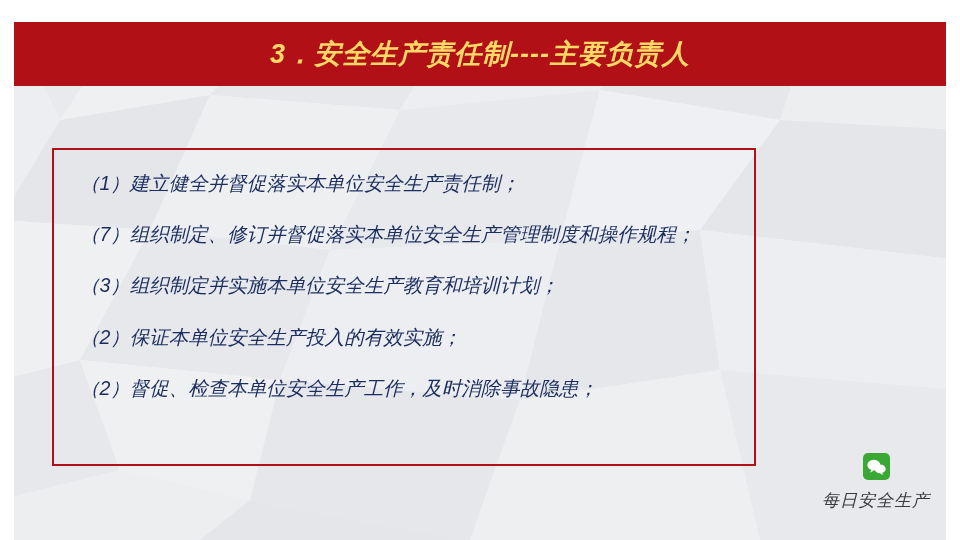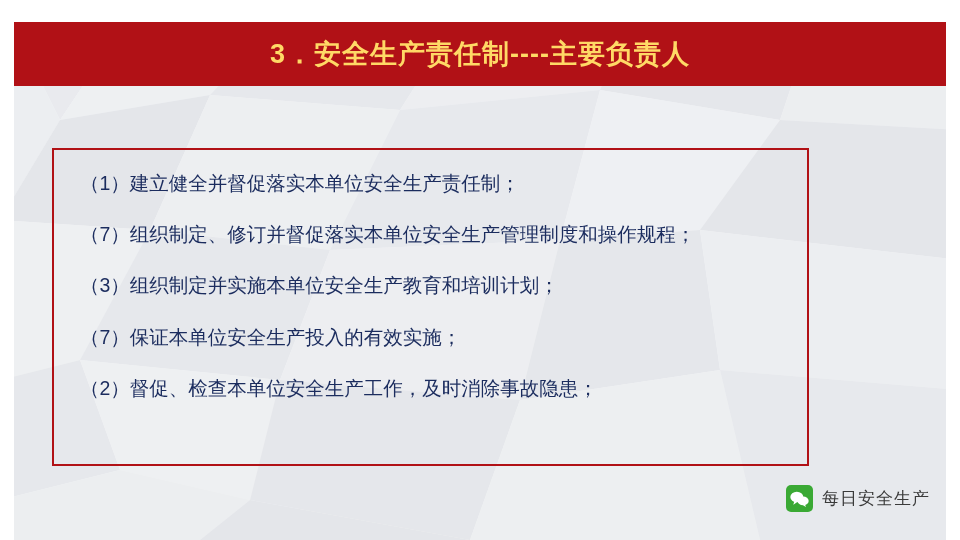--- a/index.html
+++ b/index.html
@@ -12,20 +12,21 @@
     font-family: "Liberation Sans", sans-serif;
     background: #ffffff;
     overflow: hidden;
   }
   .slide {
     position: relative;
     width: 960px;
     height: 540px;
     background: #f4f5f7;
     overflow: hidden;
+    font-style: italic;
   }
   
   .bg-poly {
     position: absolute;
     inset: 0;
     width: 960px;
     height: 540px;
   }
   
   .side-margin-left,
@@ -68,21 +69,21 @@
     color: #ffd966;
     letter-spacing: 1px;
     white-space: nowrap;
     font-family: "Liberation Sans", sans-serif;
   }
 
   .content-box {
     position: absolute;
     left: 52px;
     top: 148px;
-    width: 757px;
+    width: 704px;
     height: 318px;
     border: 2px solid #b11116;
     background: transparent;
     z-index: 8;
     box-sizing: border-box;
     padding: 18px 26px 8px 26px;
   }
   .content-line {
     font-size: 19.5px;
     color: #1b2c5e;
@@ -96,20 +97,21 @@
   }
 
   .wechat-badge {
     position: absolute;
     right: 30px;
     bottom: 28px;
     z-index: 9;
     display: flex;
     align-items: center;
     gap: 9px;
+    flex-direction: column;
   }
   .wechat-icon {
     width: 27px;
     height: 27px;
     border-radius: 5px;
     background: #3aa934;
     display: flex;
     align-items: center;
     justify-content: center;
   }
@@ -158,21 +160,21 @@
   <div class="side-margin-right"></div>
 
   <div class="title-bar">
     <div class="title-text">3．安全生产责任制----主要负责人</div>
   </div>
 
   <div class="content-box">
     <div class="content-line">（1）建立健全并督促落实本单位安全生产责任制；</div>
     <div class="content-line">（7）组织制定、修订并督促落实本单位安全生产管理制度和操作规程；</div>
     <div class="content-line">（3）组织制定并实施本单位安全生产教育和培训计划；</div>
-    <div class="content-line">（7）保证本单位安全生产投入的有效实施；</div>
+    <div class="content-line">（2）保证本单位安全生产投入的有效实施；</div>
     <div class="content-line">（2）督促、检查本单位安全生产工作，及时消除事故隐患；</div>
   </div>
 
   <div class="wechat-badge">
     <span class="wechat-icon">
       <svg width="19" height="16" viewBox="0 0 24 20" fill="#ffffff">
         <ellipse cx="8.6" cy="7.4" rx="8.2" ry="6.6"></ellipse>
         <polygon points="5.5,12.5 4.2,17.2 8.8,14.2"></polygon>
         <ellipse cx="16.6" cy="12.4" rx="7" ry="5.6"></ellipse>
         <polygon points="19,16.8 20.2,20 16.4,18"></polygon>

